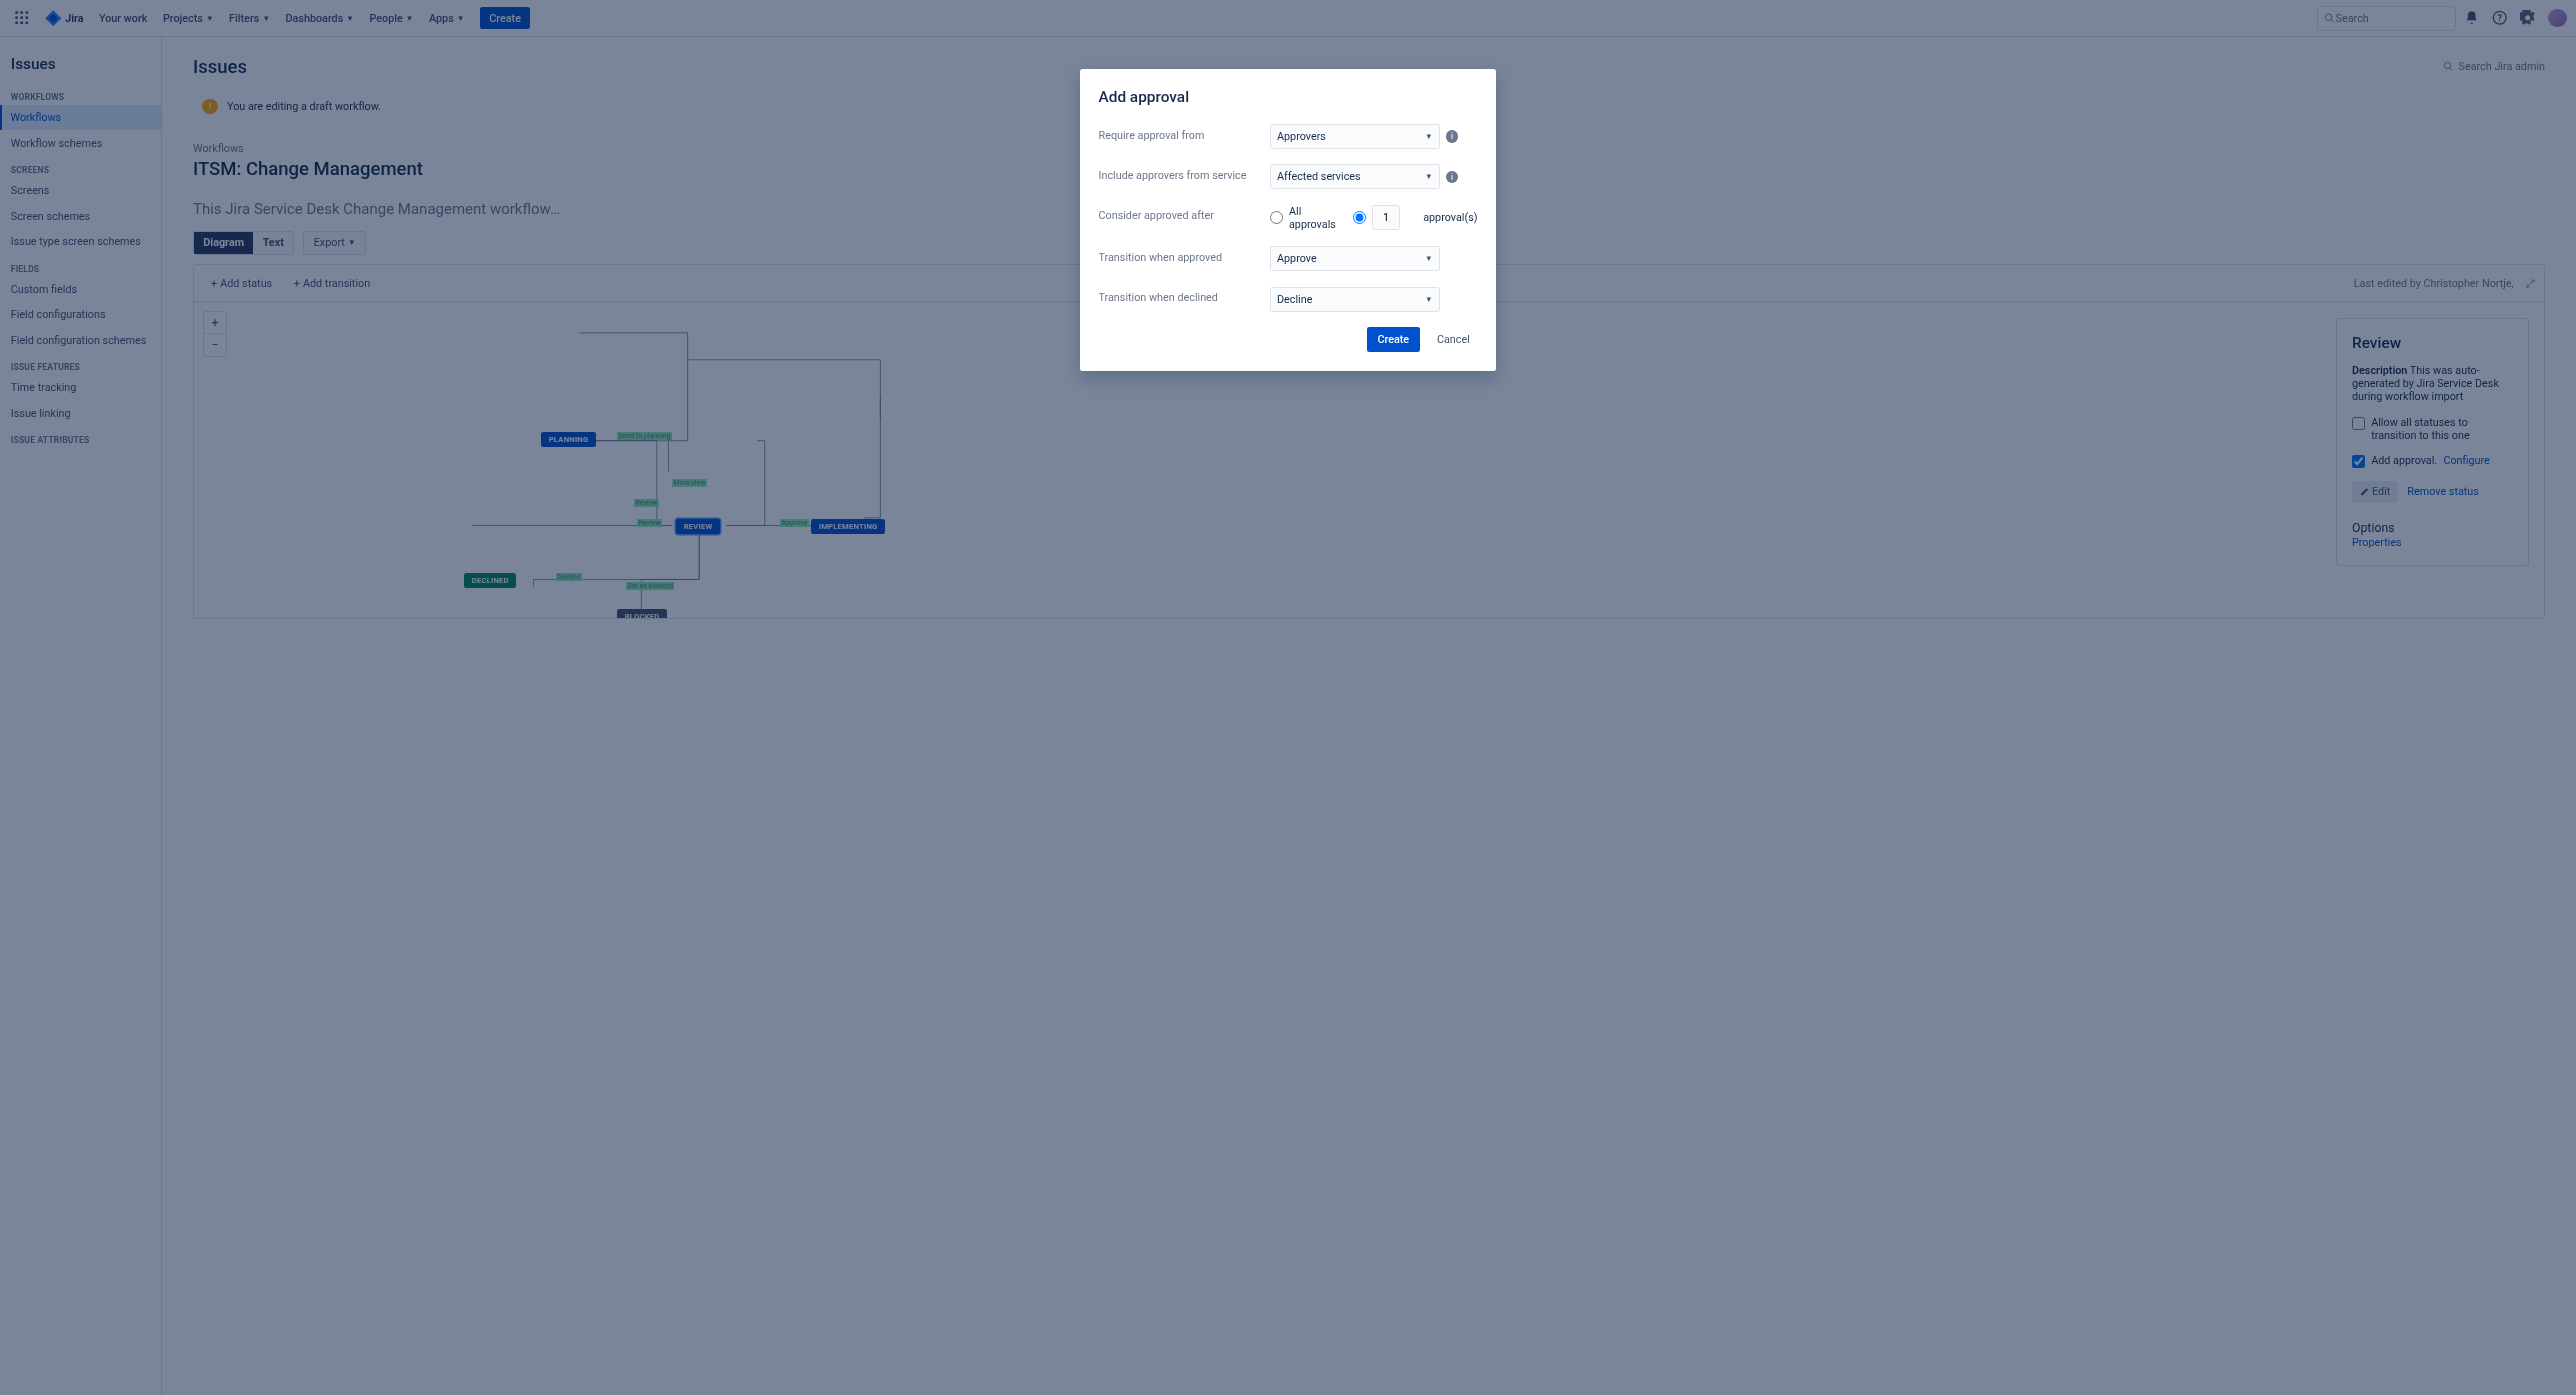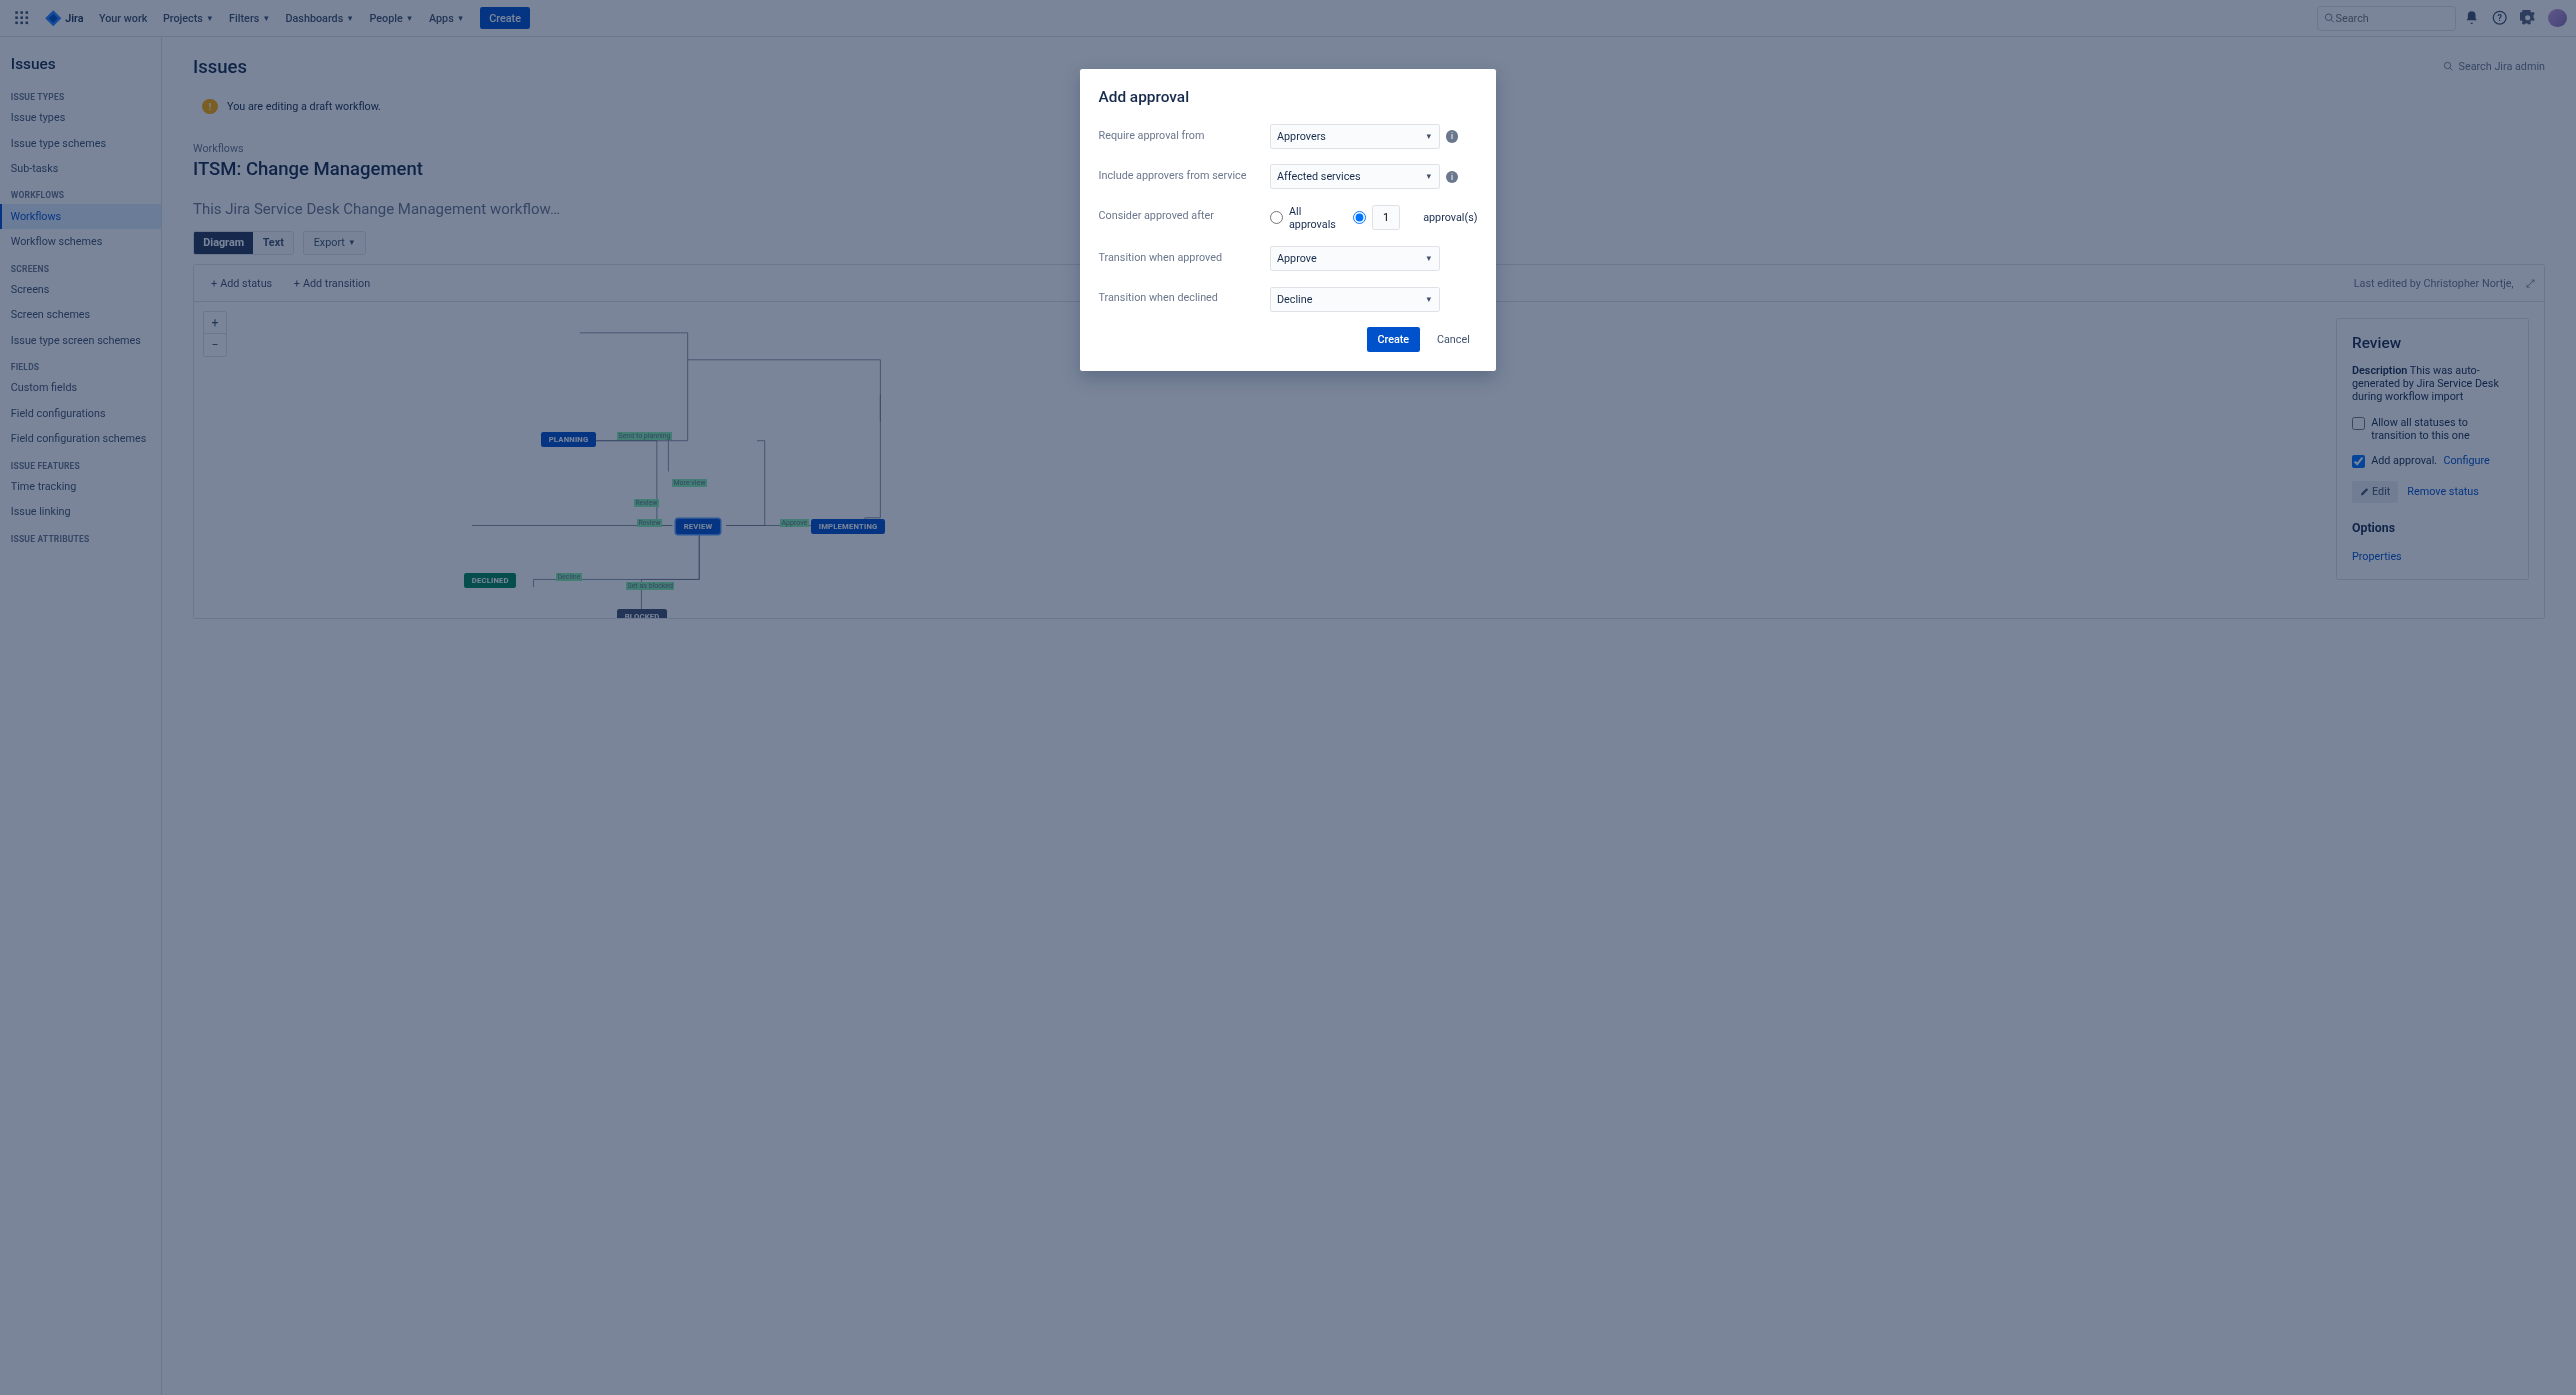--- a/index.html
+++ b/index.html
@@ -59,21 +59,21 @@
   
   .panel { position: absolute; top: 0; right: 15.4px; width: 193px; background: #fff; border: 0.8px solid #dfe1e6; border-radius: 2.3px; padding: 15.4px; }
   .panel h3 { font-size: 15.4px; font-weight: 500; margin-bottom: 12.3px; }
   .panel .desc-label { font-weight: 600; font-size: 10.8px; }
   .panel .desc-text { font-size: 10.8px; color: #172B4D; }
   .panel-row { margin-top: 12.3px; display: flex; align-items: flex-start; gap: 6.2px; font-size: 10.8px; }
   .panel-row input[type=checkbox] { margin-top: 1.5px; }
   .panel-actions { margin-top: 12.3px; display: flex; gap: 9.3px; align-items: center; }
   .edit-btn { background: rgba(9,30,66,0.08); border: none; padding: 4.6px 7.7px; border-radius: 2.3px; cursor: pointer; font-size: 10.8px; color: #42526E; display: flex; align-items: center; gap: 3.1px; }
   .link { color: #0052CC; cursor: pointer; font-size: 10.8px; }
-  .panel h4 { font-size: 12.3px; font-weight: 700; margin-top: 18.5px; margin-bottom: 15px; }
+  .panel h4 { font-size: 12.3px; font-weight: 400; margin-top: 18.5px; margin-bottom: 1px; }
   
   .modal { position: fixed; top: 69px; left: 50%; transform: translateX(-50%); width: 416px; background: #fff; border-radius: 2.3px; box-shadow: 0 6.2px 18.5px rgba(9,30,66,0.25); z-index: 1000; padding: 18.5px; }
   .modal h2 { font-size: 15.4px; font-weight: 500; margin-bottom: 18.5px; }
   .form-row { display: flex; align-items: center; margin-bottom: 15.4px; gap: 9.3px; }
   .form-row > label { width: 162px; font-size: 10.8px; color: #6B778C; flex-shrink: 0; align-self: flex-start; padding-top: 4.6px; }
   .form-control { flex: 1; display: flex; align-items: center; gap: 6.2px; }
   .select { width: 170px; height: 25px; border: 1.5px solid #dfe1e6; border-radius: 2.3px; background: #fafbfc; padding: 0 6.2px; display: flex; align-items: center; justify-content: space-between; cursor: pointer; font-size: 10.8px; color: #172B4D; }
   .select .chev { font-size: 7.7px; color: #42526E; }
   .info-icon { width: 12.3px; height: 12.3px; border-radius: 50%; background: #6B778C; color: #fff; font-size: 8.5px; display: flex; align-items: center; justify-content: center; cursor: pointer; }
   .radio-group { display: flex; flex-direction: row; gap: 6.2px; }
@@ -160,26 +160,20 @@
     </div>
     <div class="avatar"></div>
   </div>
 </div>
 
 <div class="layout">
 
   <div class="sidebar">
     <h2>Issues</h2>
 
-    <div class="side-section">
-      <div class="side-heading">Issue types</div>
-      <div class="side-item">Issue types</div>
-      <div class="side-item">Issue type schemes</div>
-      <div class="side-item">Sub-tasks</div>
-    </div>
 
     <div class="side-section">
       <div class="side-heading">Workflows</div>
       <div class="side-item active">Workflows</div>
       <div class="side-item">Workflow schemes</div>
     </div>
 
     <div class="side-section">
       <div class="side-heading">Screens</div>
       <div class="side-item">Screens</div>

